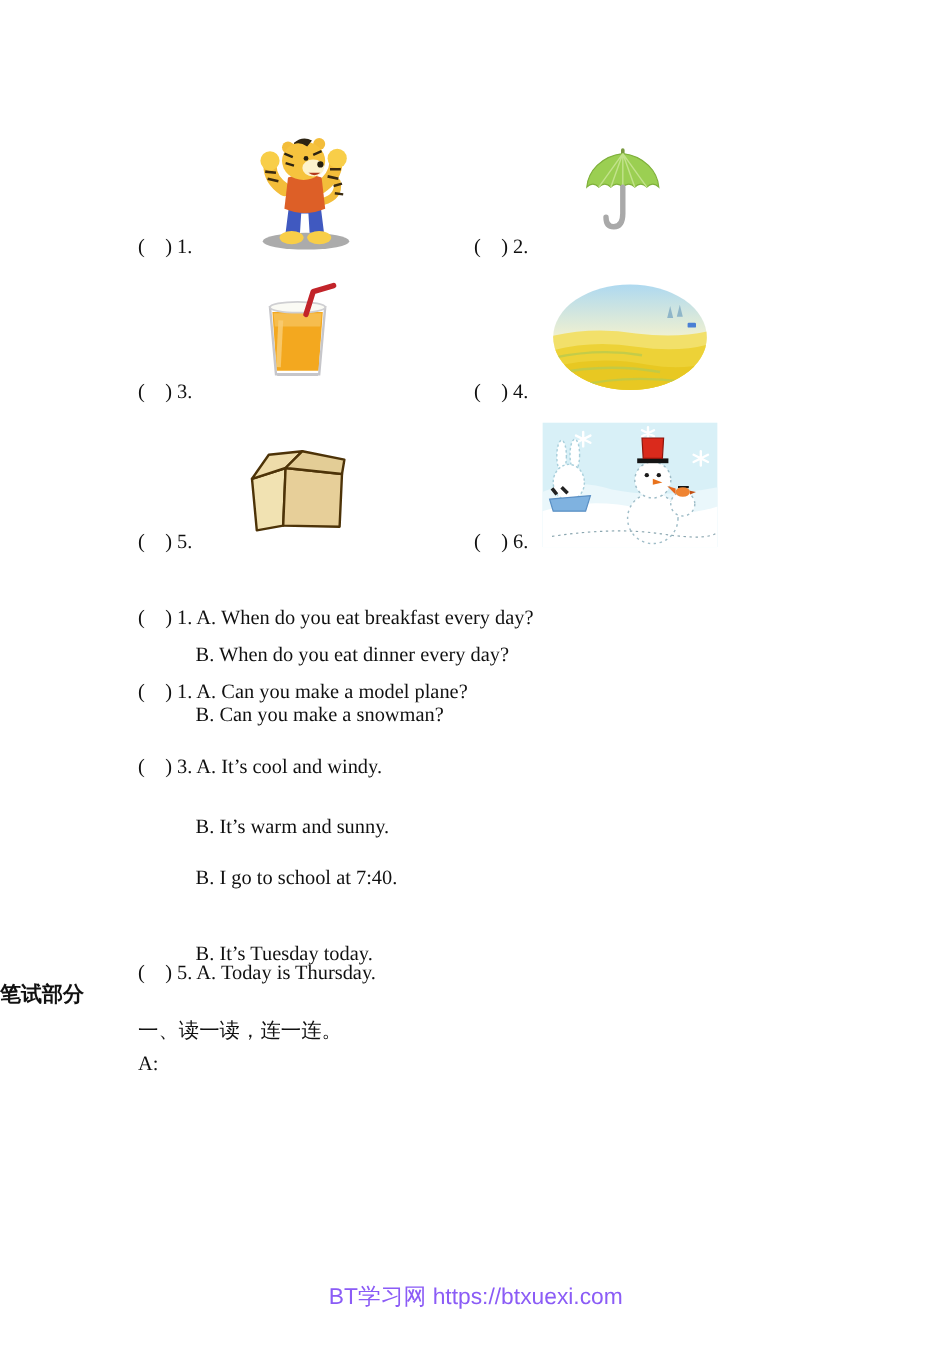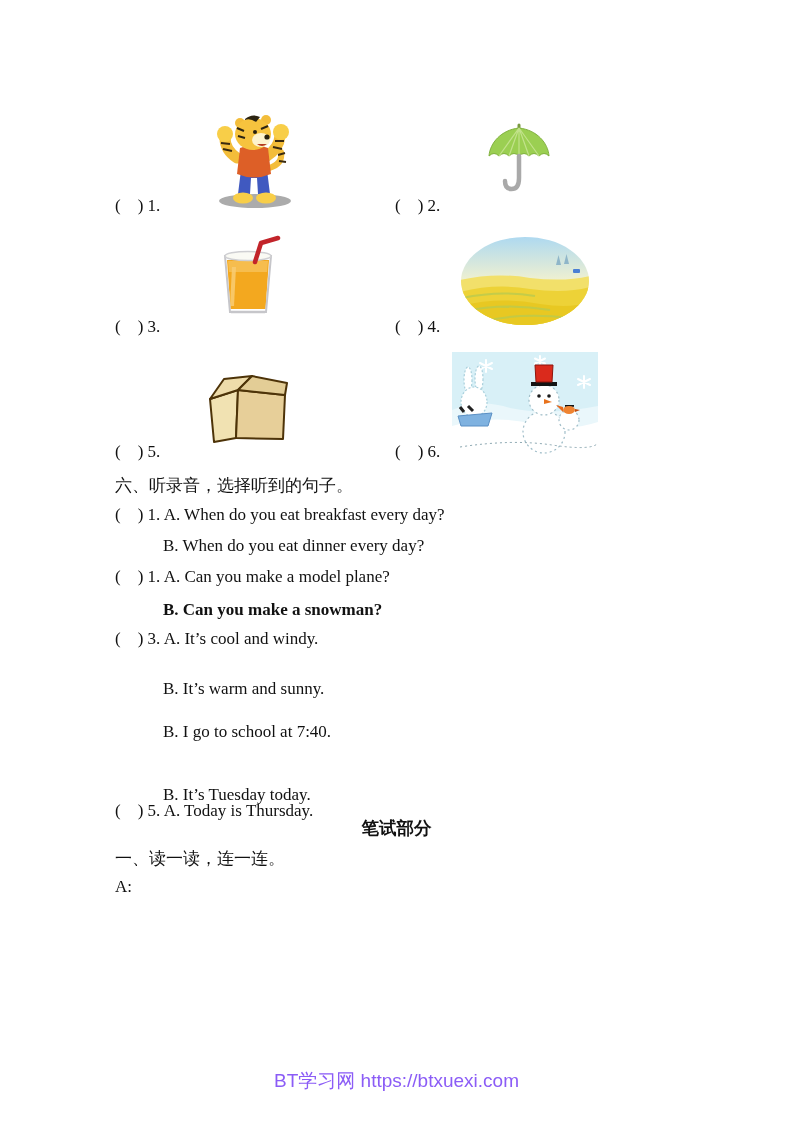--- a/index.html
+++ b/index.html
@@ -4,21 +4,21 @@
 <style>
   html,body{margin:0;padding:0;background:#ffffff;}
   .page{
     position:relative;width:793px;height:1122px;background:#ffffff;
     overflow:hidden;color:#111;
     font-family:"Liberation Serif","DejaVu Serif",serif;
   }
   .line{position:absolute;font-size:17px;line-height:20px;white-space:pre;}
   .pic{position:absolute;line-height:0;}
   .section-title{
-    position:absolute;left:0;width:100%;text-align:center;
+    position:absolute;left:0;width:100%;
     font-weight:bold;font-size:17.5px;white-space:pre;font-family:Liberation Serif, serif;
   }
   .footer{
     position:absolute;left:0;width:100%;text-align:center;
     font-family:"Liberation Sans","DejaVu Sans",sans-serif;
     font-size:19px;color:#8b5cf6;
   }
 </style>
 </head>
 <body>
@@ -143,27 +143,26 @@
       <polygon points="92,47 100,50 92,52" fill="#e8721c"></polygon>
       <rect x="113" y="53" width="9" height="1.8" fill="#141414"></rect>
       <ellipse cx="117" cy="58" rx="6" ry="4" fill="#ef8432"></ellipse>
       <polygon points="111,55 104,53 111,60" fill="#e8671a"></polygon>
       <polygon points="123,57 128,58 123,60" fill="#c24e10"></polygon>
       <path d="M8 95 Q60 87 100 93 T146 91" stroke="#8aa6b0" stroke-width="1" fill="none" stroke-dasharray="2,3"></path>
     </svg>
   </div>
   <div class="line" style="left:395px;top:442px;">(    ) 6.</div>
 
-  <div class="line" style="left:115px;top:476px;">六、听录音，选择听到的句子。</div>
 
   <div class="line" style="left:115px;top:505px;">(    ) 1. A. When do you eat breakfast every day?</div>
   <div class="line" style="left:163px;top:536px;">B. When do you eat dinner every day?</div>
 
   <div class="line" style="left:115px;top:567px;">(    ) 1. A. Can you make a model plane?</div>
-  <div class="line" style="left:163px;top:600px;font-weight:bold;">B. Can you make a snowman?</div>
+  <div class="line" style="left:163px;top:586px;">B. Can you make a snowman?</div>
 
   <div class="line" style="left:115px;top:629px;font-family:Liberation Serif, serif;">(    ) 3. A. It’s cool and windy.</div>
   <div class="line" style="left:163px;top:679px;">B. It’s warm and sunny.</div>
 
   <div class="line" style="left:163px;top:722px;">B. I go to school at 7:40.</div>
 
   <div class="line" style="left:115px;top:753px;margin-top:48px;">(    ) 5. A. Today is Thursday.</div>
   <div class="line" style="left:163px;top:785px;">B. It’s Tuesday today.</div>
 
   <div class="section-title" style="top:816px;">笔试部分</div>

